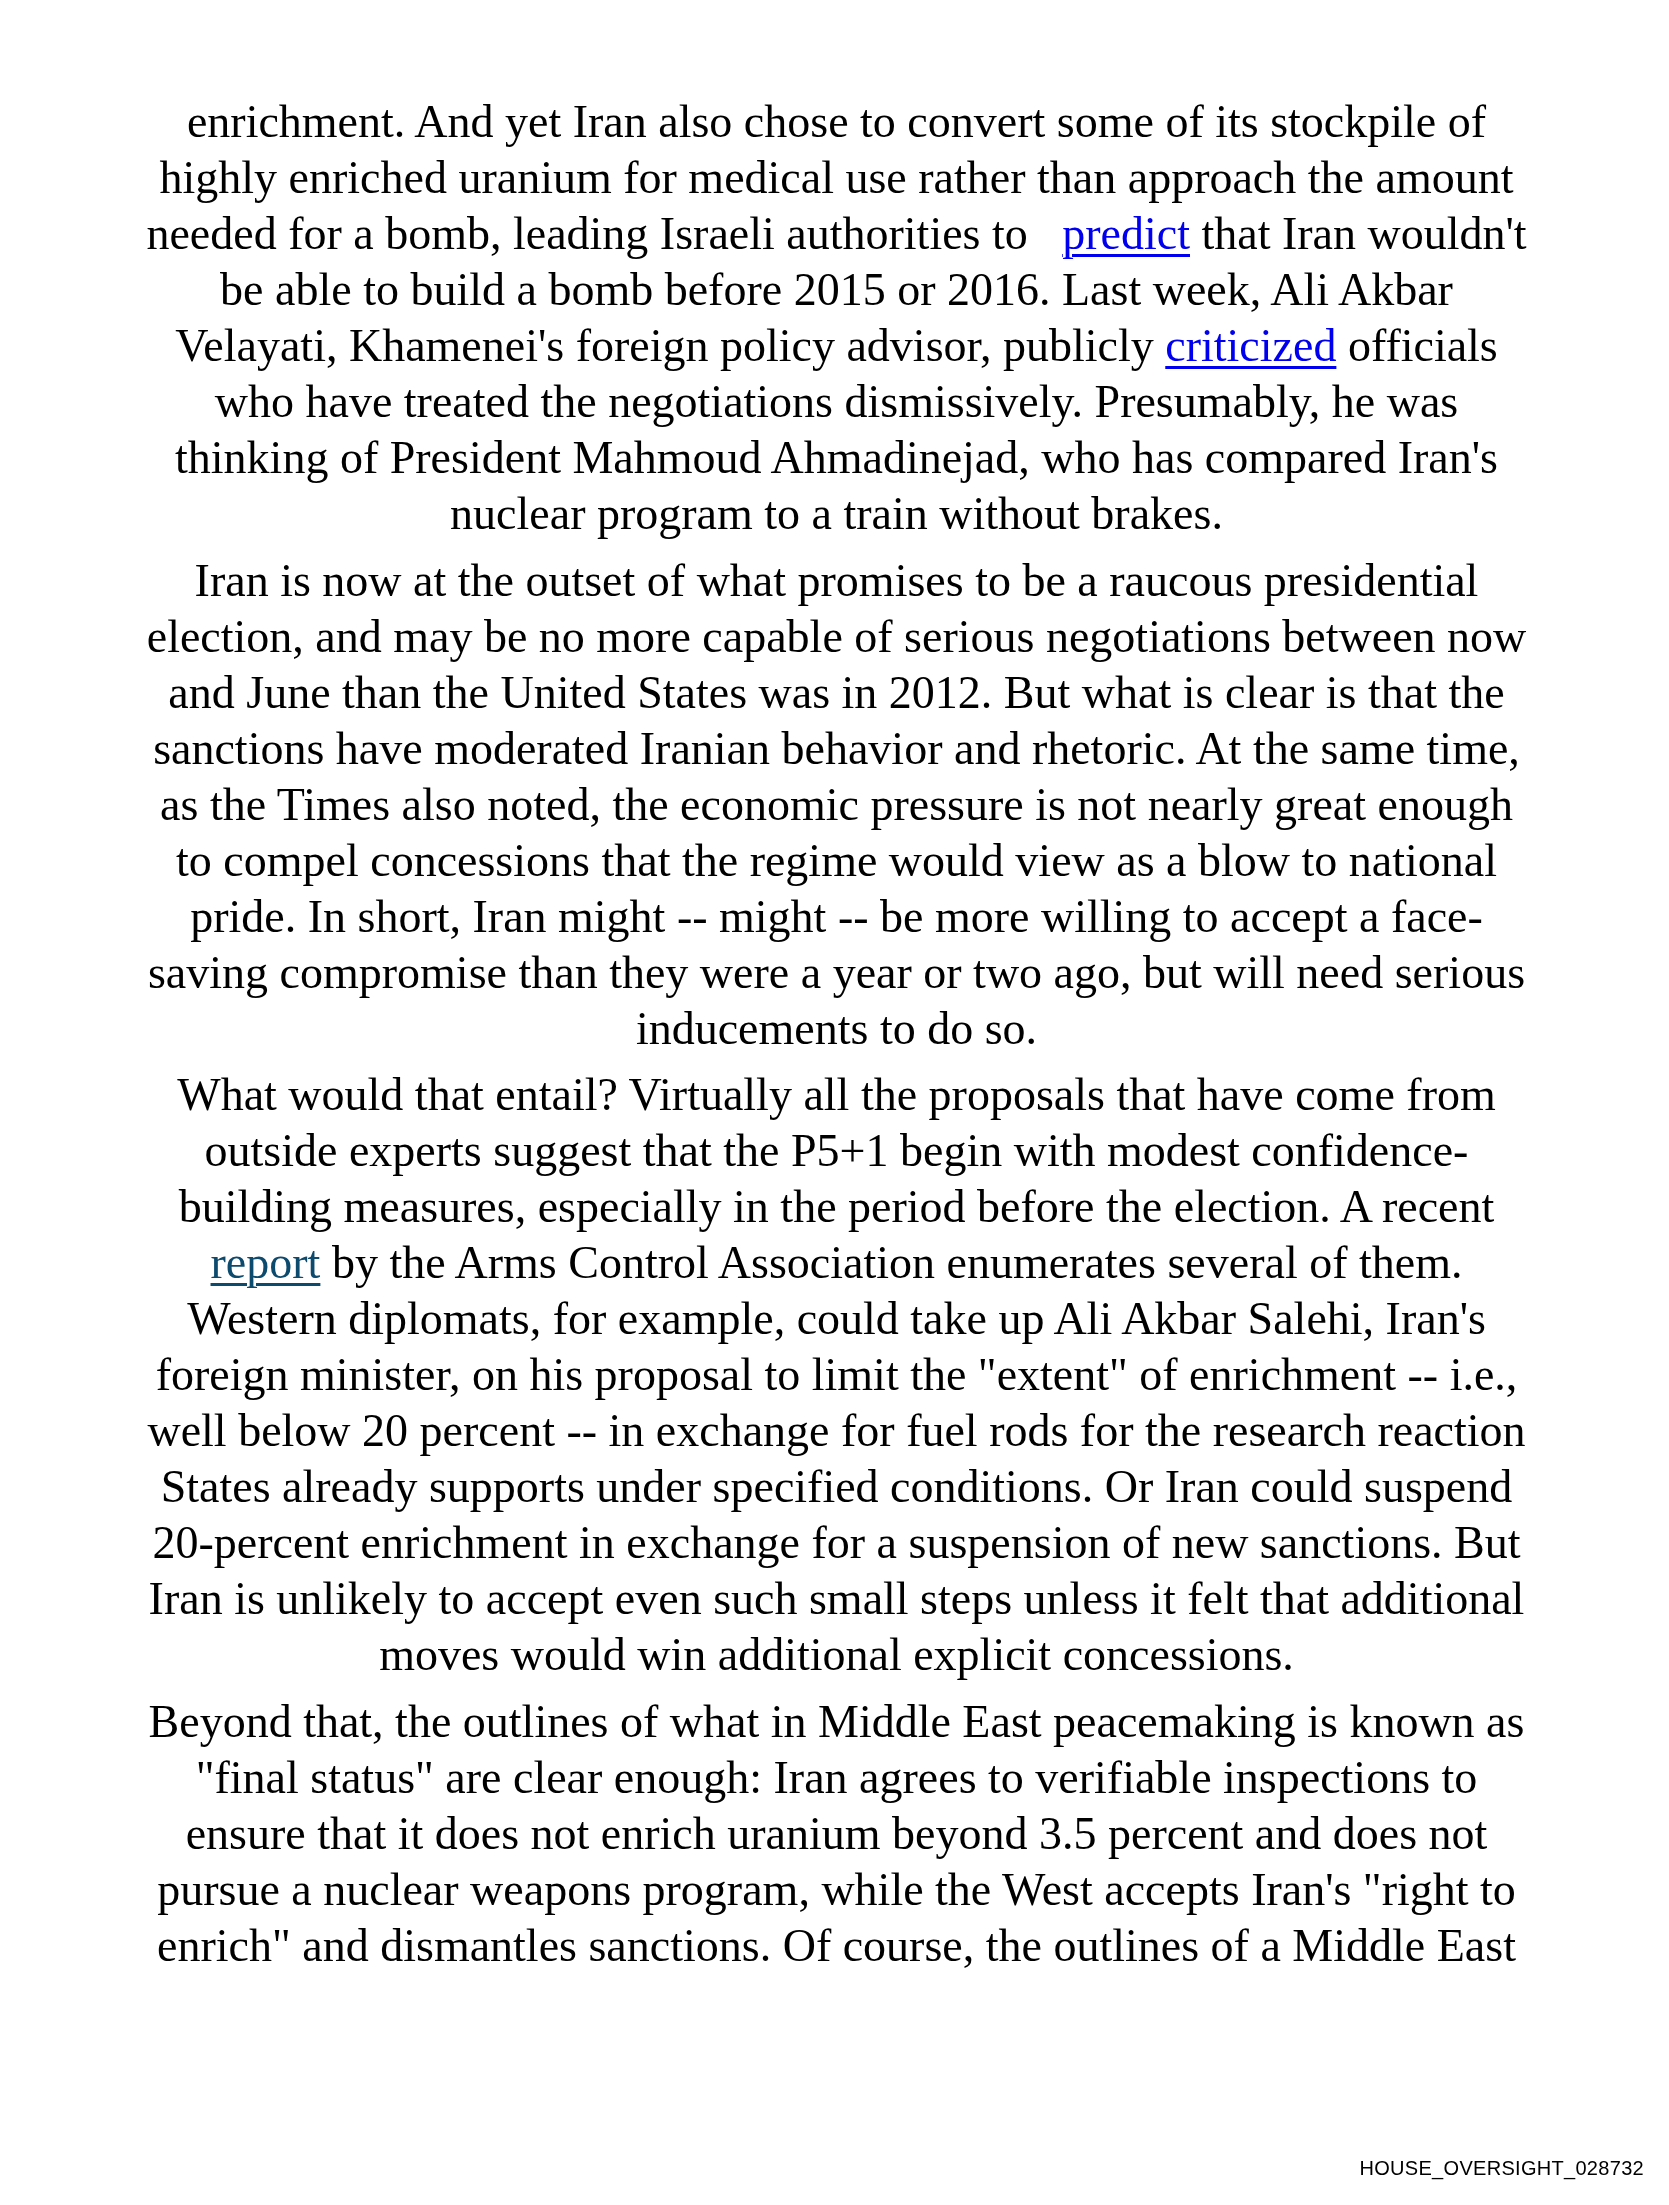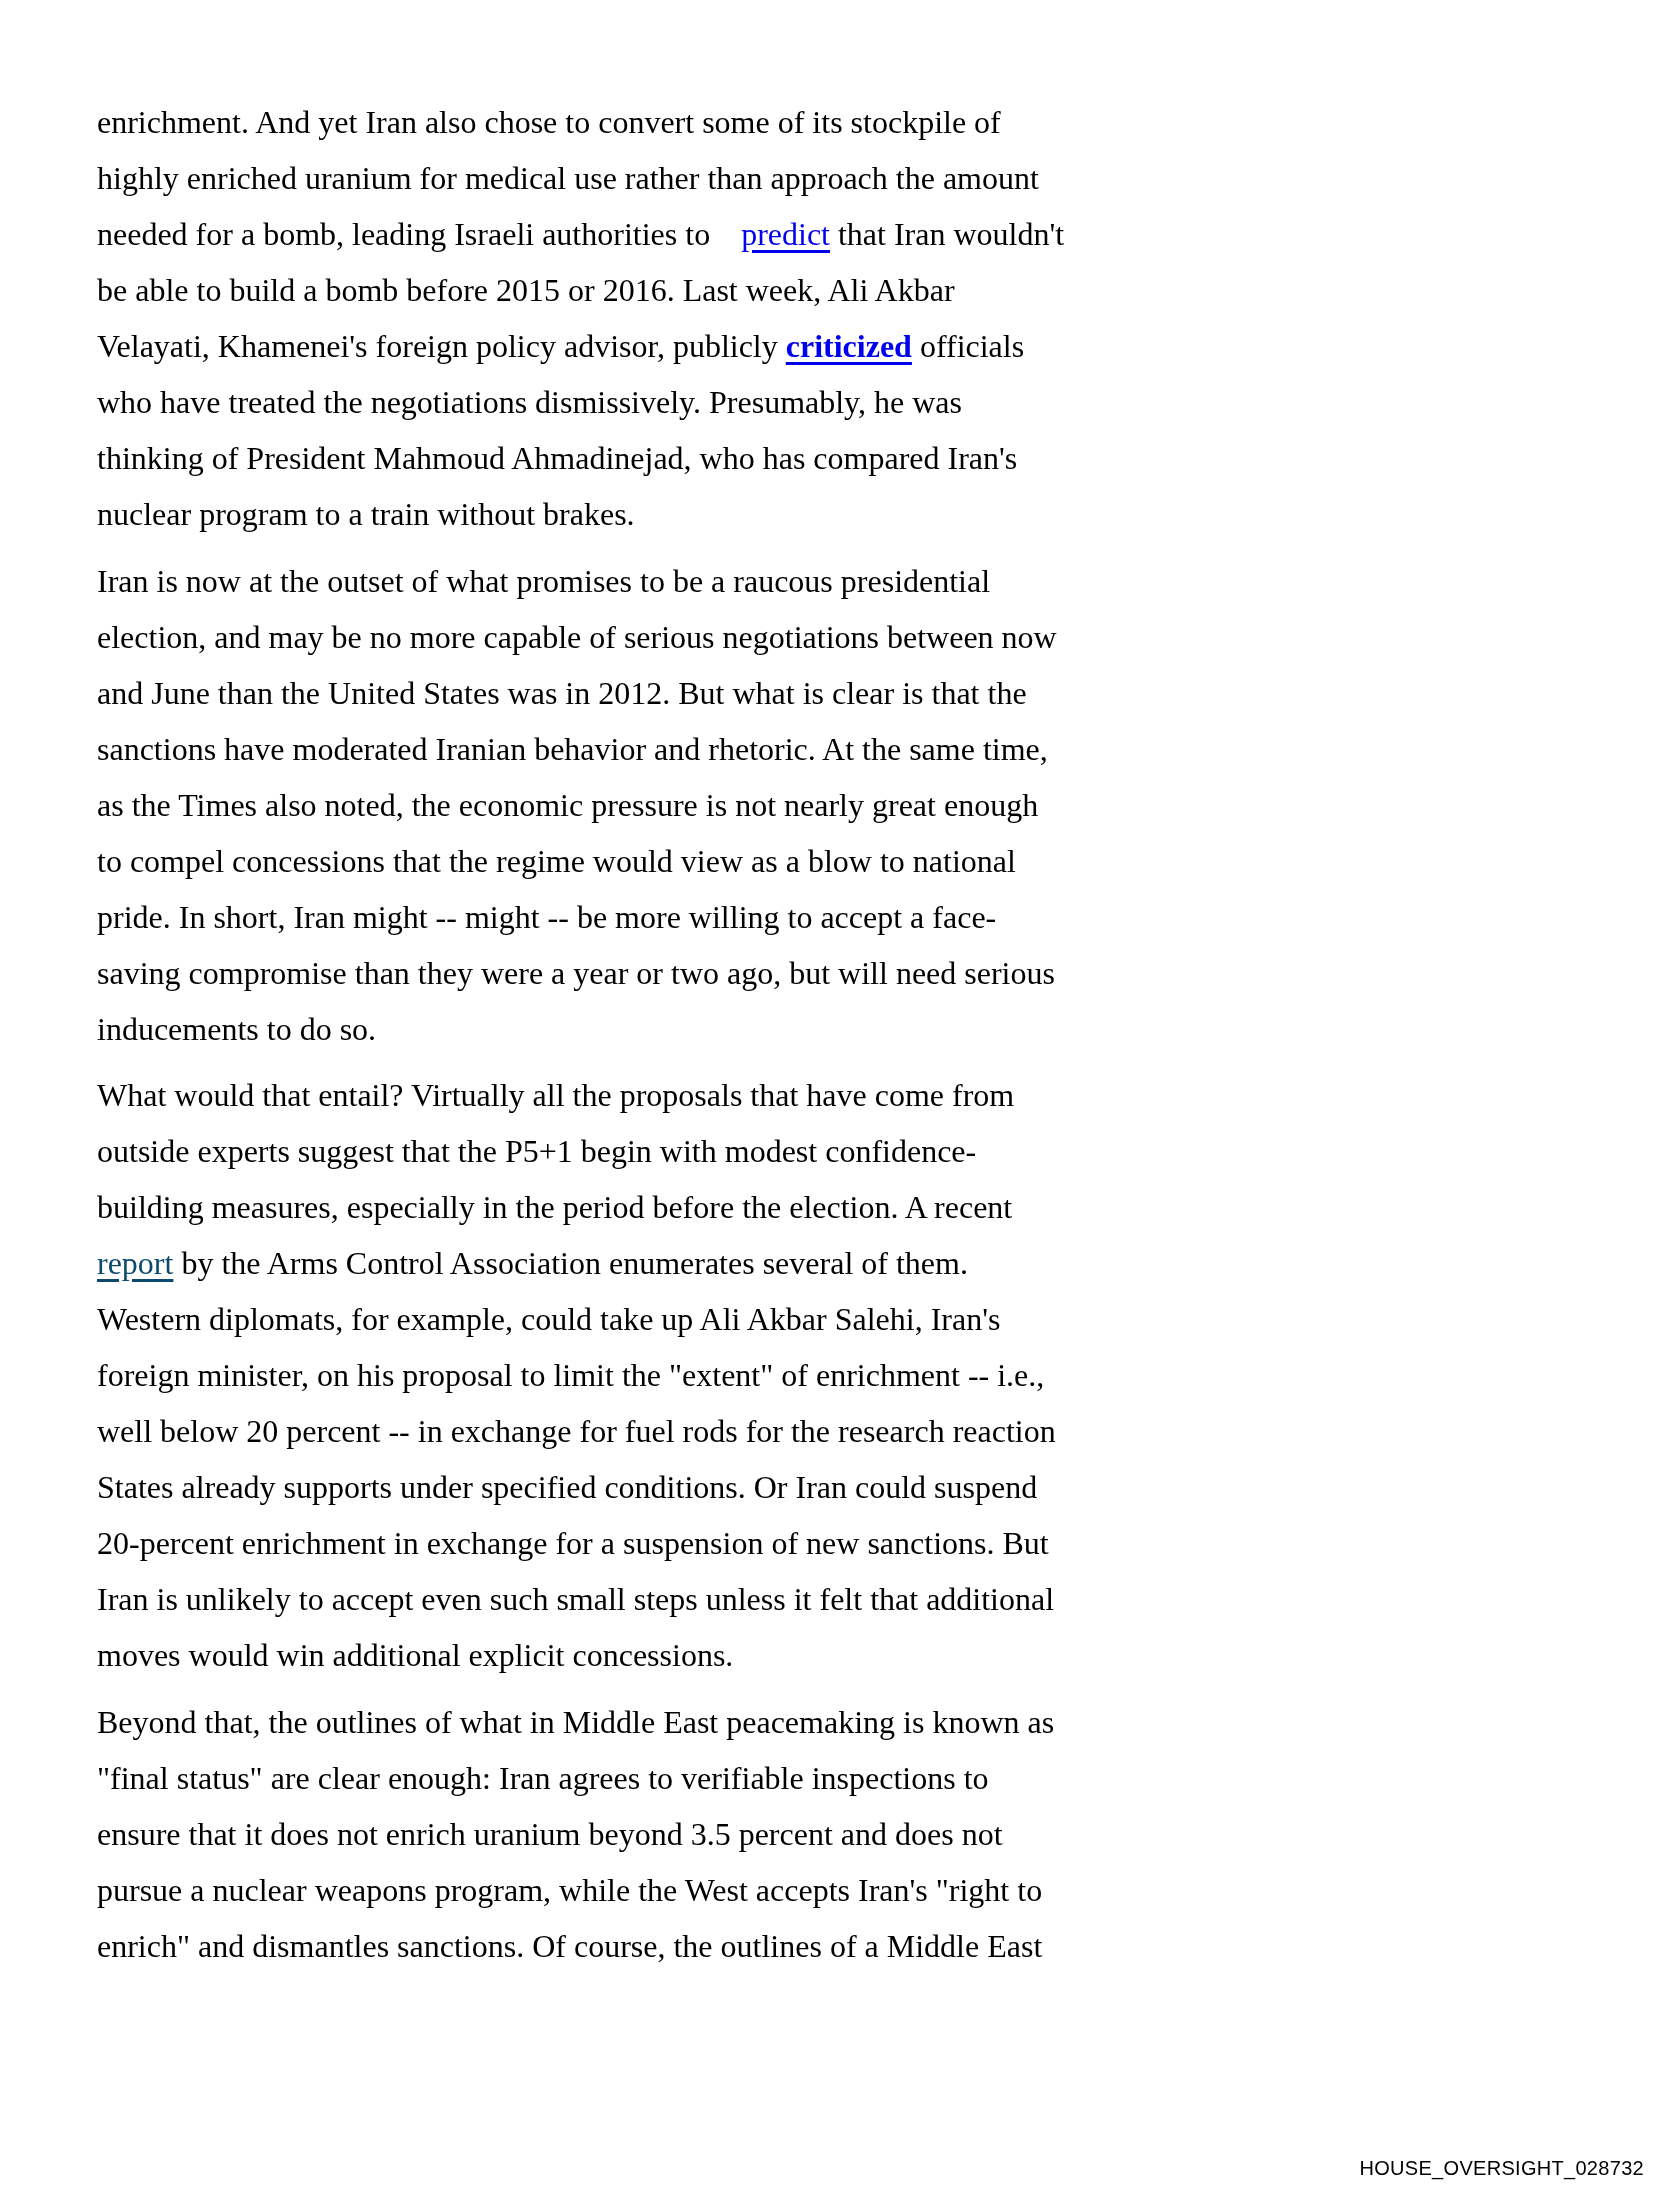--- a/index.html
+++ b/index.html
@@ -12,23 +12,24 @@
       height: 2205px;
       position: relative;
       overflow: hidden;
     }
     .page {
       position: absolute;
       left: 97px;
       top: 94px;
       width: 1479px;
       font-family: "Liberation Serif", "DejaVu Serif", serif;
-      font-size: 32px;
+      font-size: 46px;
       line-height: 56px;
       color: #000000;
+      text-align: center;
     }
     .para {
       margin: 0 0 10.5px 0;
       white-space: nowrap;
     }
     .line {
       display: block;
       height: 56px;
     }
     a.link {
@@ -49,21 +50,21 @@
   </style>
 </head>
 <body>
 
 <div class="page" id="doc">
     <div class="para">
       <span class="line"><span>enrichment. And yet Iran also chose to convert some of its stockpile of</span></span>
       <span class="line"><span>highly enriched uranium for medical use rather than approach the amount</span></span>
       <span class="line"><span>needed for a bomb, leading Israeli authorities to </span><a class="link" href="#" style="color: rgb(0, 0, 238); margin-left: 23px;">predict</a><span> that Iran wouldn't</span></span>
       <span class="line"><span>be able to build a bomb before 2015 or 2016. Last week, Ali Akbar</span></span>
-      <span class="line"><span>Velayati, Khamenei's foreign policy advisor, publicly </span><a class="link" href="#" style="color: rgb(0, 0, 238); font-weight: bold;">criticized</a><span> officials</span></span>
+      <span class="line"><span>Velayati, Khamenei's foreign policy advisor, publicly </span><a class="link" href="#" style="color: rgb(0, 0, 238);">criticized</a><span> officials</span></span>
       <span class="line"><span>who have treated the negotiations dismissively. Presumably, he was</span></span>
       <span class="line"><span>thinking of President Mahmoud Ahmadinejad, who has compared Iran's</span></span>
       <span class="line"><span>nuclear program to a train without brakes.</span></span>
     </div>
     <div class="para">
       <span class="line"><span>Iran is now at the outset of what promises to be a raucous presidential</span></span>
       <span class="line"><span>election, and may be no more capable of serious negotiations between now</span></span>
       <span class="line"><span>and June than the United States was in 2012. But what is clear is that the</span></span>
       <span class="line"><span>sanctions have moderated Iranian behavior and rhetoric. At the same time,</span></span>
       <span class="line"><span>as the Times also noted, the economic pressure is not nearly great enough</span></span>

